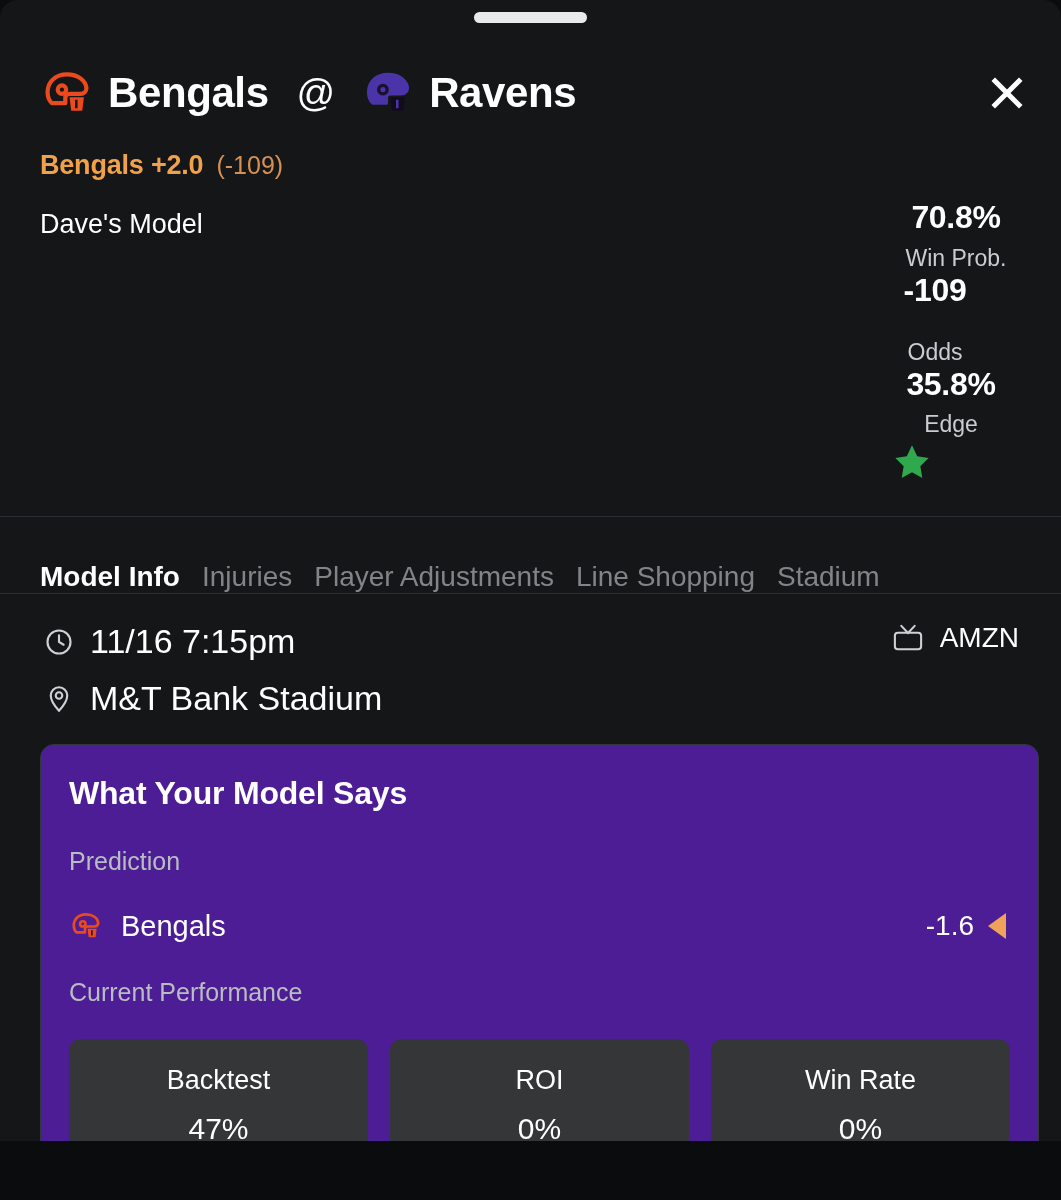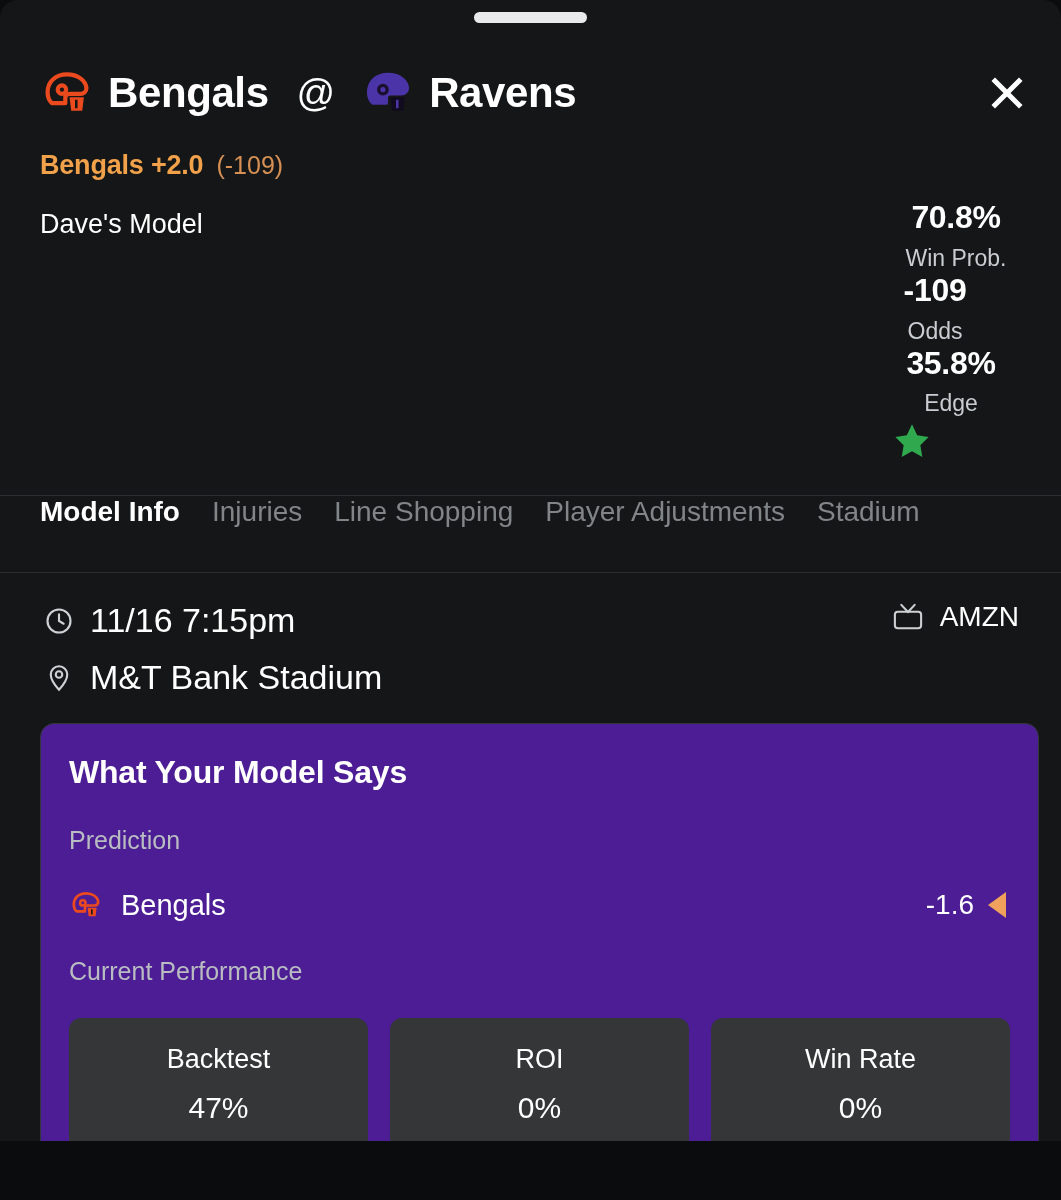--- a/index.html
+++ b/index.html
@@ -139,40 +139,40 @@
     white-space: nowrap;
   }
   .stat-lbl {
     color: #c9ccd1;
     font-size: 23px;
     font-weight: 400;
     margin-top: 8px;
     white-space: nowrap;
   }
   .stat.winprob { width: 150px; }
-  .stat.odds { width: 108px; }
+  .stat.odds { width: 108px; gap: 21px; }
   .stat.edge { width: 140px; }
   .star-wrap {
     width: 62px;
     display: flex;
     justify-content: center;
     padding-top: 4px;
   }
 
   .divider {
     height: 1px;
     background: #2b2f31;
     margin-top: 34px;
   }
 
   
   .tabs {
     display: flex;
-    align-items: flex-start;
-    gap: 32px;
+    align-items: flex-end;
+    gap: 22px;
     padding: 0 0 0 40px;
     height: 76px;
     overflow: hidden;
     white-space: nowrap;
     box-sizing: border-box;
   }
   .tab {
     color: #818588;
     font-size: 28px;
     font-weight: 400;
@@ -354,22 +354,22 @@
         </svg>
       </div>
     </div>
   </div>
 
   <div class="divider"></div>
 
   <div class="tabs">
     <div class="tab active">Model Info</div>
     <div class="tab">Injuries</div>
+    <div class="tab">Player Adjustments</div>
     <div class="tab">Line Shopping</div>
-    <div class="tab">Player Adjustments</div>
     <div class="tab">Stadium</div>
   </div>
 
   <div class="divider" style="margin-top:0"></div>
 
   <div class="meta">
     <div class="meta-line">
       <svg width="30" height="30" viewBox="0 0 24 24">
         <circle cx="12" cy="12" r="9.2" fill="none" stroke="#cfd2d5" stroke-width="1.7"></circle>
         <path d="M12 6.6 L12 12 L15.7 14.2" fill="none" stroke="#cfd2d5" stroke-width="1.7" stroke-linecap="round"></path>

